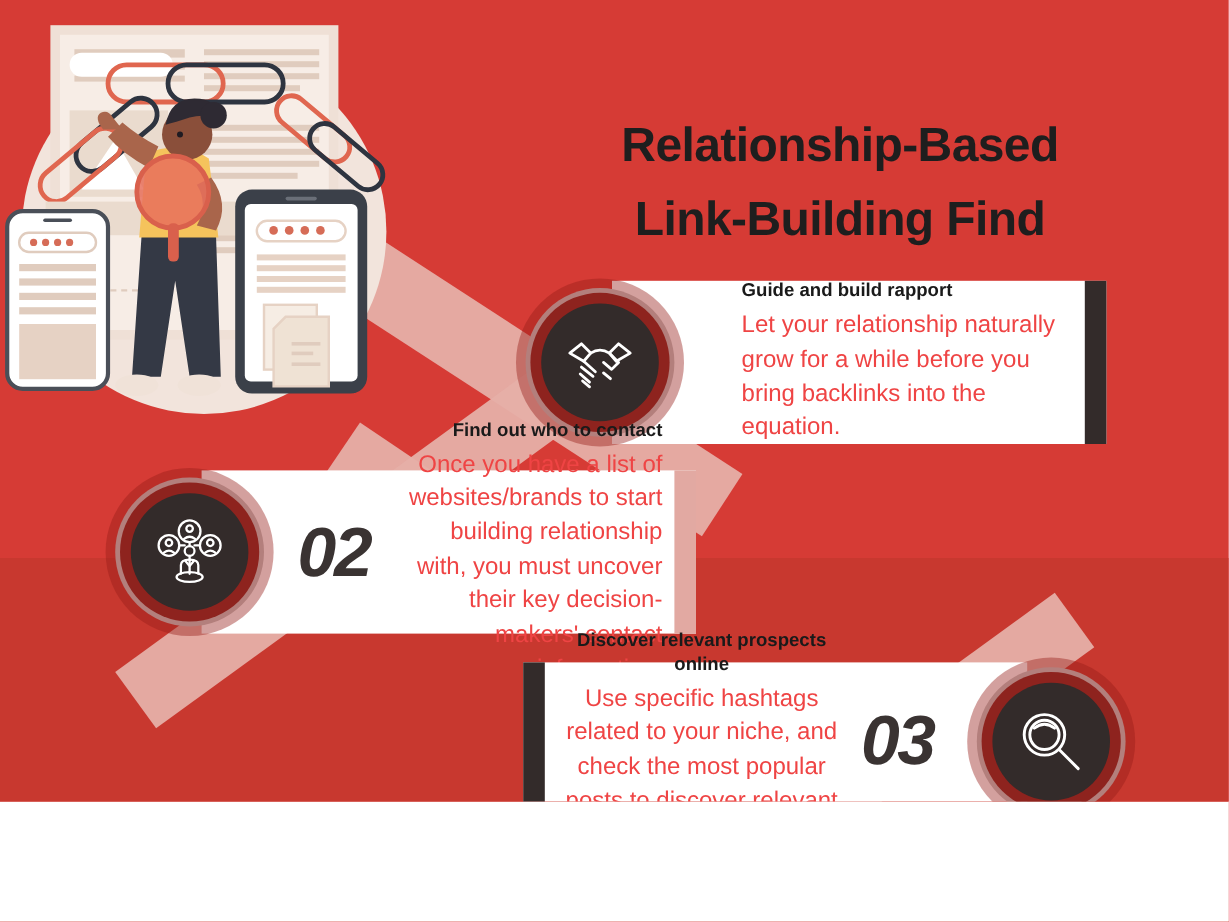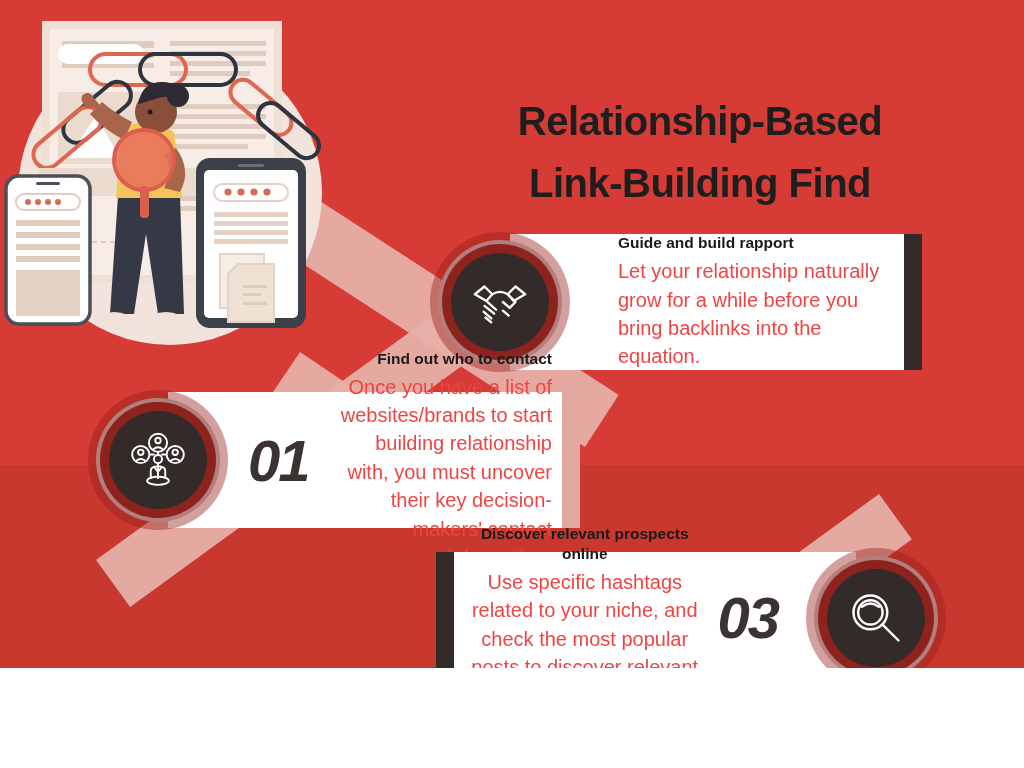--- a/index.html
+++ b/index.html
@@ -262,21 +262,21 @@
           <path d="M17 48 l6 5"></path>
           <path d="M35 41 l6 5"></path>
         </svg>
       </div>
     </div>
   </div>
 
   <div class="step">
     <div class="card" style="left:168px; top:392px; width:412px; height:136px; padding:14px 28px 14px 80px;">
       <div class="accent-bar accent-pink" style="right:0;"></div>
-      <div class="num">01</div>
+      <div class="num">02</div>
       <div class="card-text" style="margin-left:24px; text-align:right;">
         <div class="card-title">Find out who to contact</div>
         <div class="card-body">Once you have a list of websites/brands to start building relationship with, you must uncover their key decision-makers' contact information.</div>
       </div>
     </div>
     <div class="medallion" style="left:96px; top:398px;">
       <div class="ring ring-outer-gray"></div>
       <div class="ring ring-outer-gray2"></div>
       <div class="ring ring-red-halo"></div>
       <div class="ring ring-red"></div>

